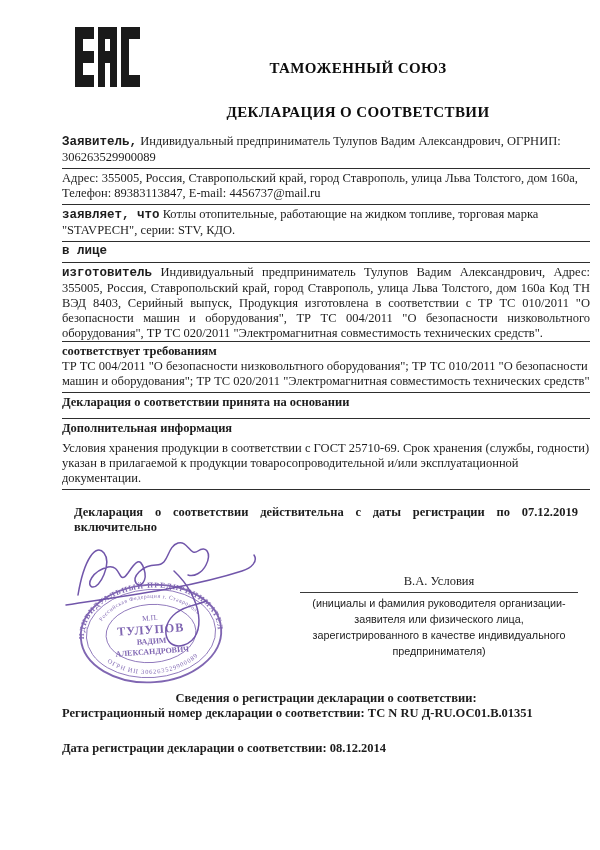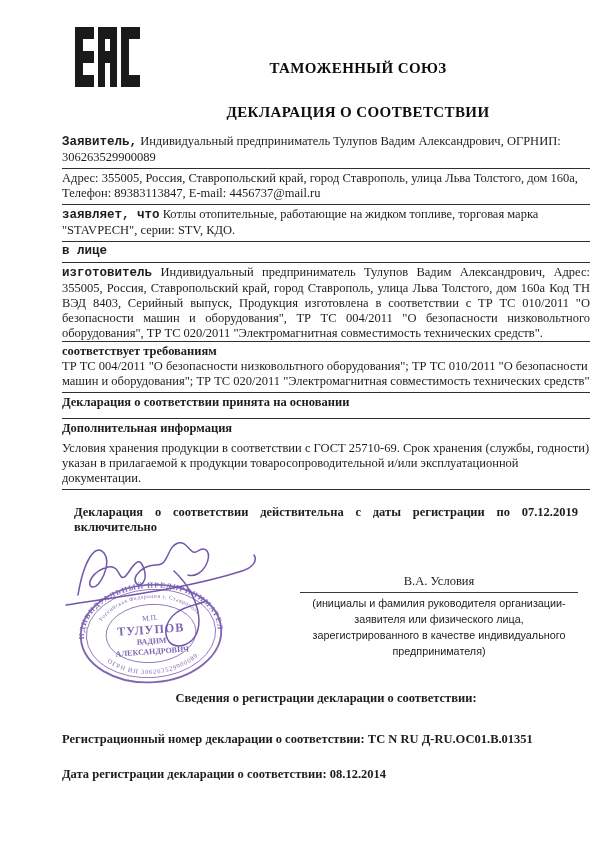--- a/index.html
+++ b/index.html
@@ -29,21 +29,21 @@
   .sig-left .cap{font-size:10.5px;line-height:12px;color:#303030;margin-top:1px;}
   .sig-right{position:absolute;left:238px;width:278px;top:24px;text-align:center;}
   .sig-right .name{font-size:12.5px;line-height:16px;padding-bottom:3px;border-bottom:1.2px solid #3a3a3a;}
   .sig-right .cap{font-family:"Liberation Sans", sans-serif;font-size:10.8px;line-height:16px;color:#222;margin-top:2px;}
   .stamp-svg{position:absolute;left:14px;top:30px;width:150px;height:109px;opacity:.88;}
   .sign-svg{position:absolute;left:-6px;top:-18px;width:230px;height:130px;}
   
   .reg{margin-top:8px;}
   .reg p{margin:0;font-weight:bold;}
   .reg .reg-head{margin-top:4px;text-align:center;}
-  .reg .reg-num{margin-top:26px;font-family:Liberation Serif, serif;}
+  .reg .reg-num{margin-top:0;font-family:Liberation Serif, serif;}
   .reg .reg-date{margin-top:20px;}
 </style>
 </head>
 <body>
 
 <div class="page">
 
   <div class="header">
     <svg class="eac" viewBox="0 0 65 60" aria-label="EAC">
       <g fill="#1a1a1a">

